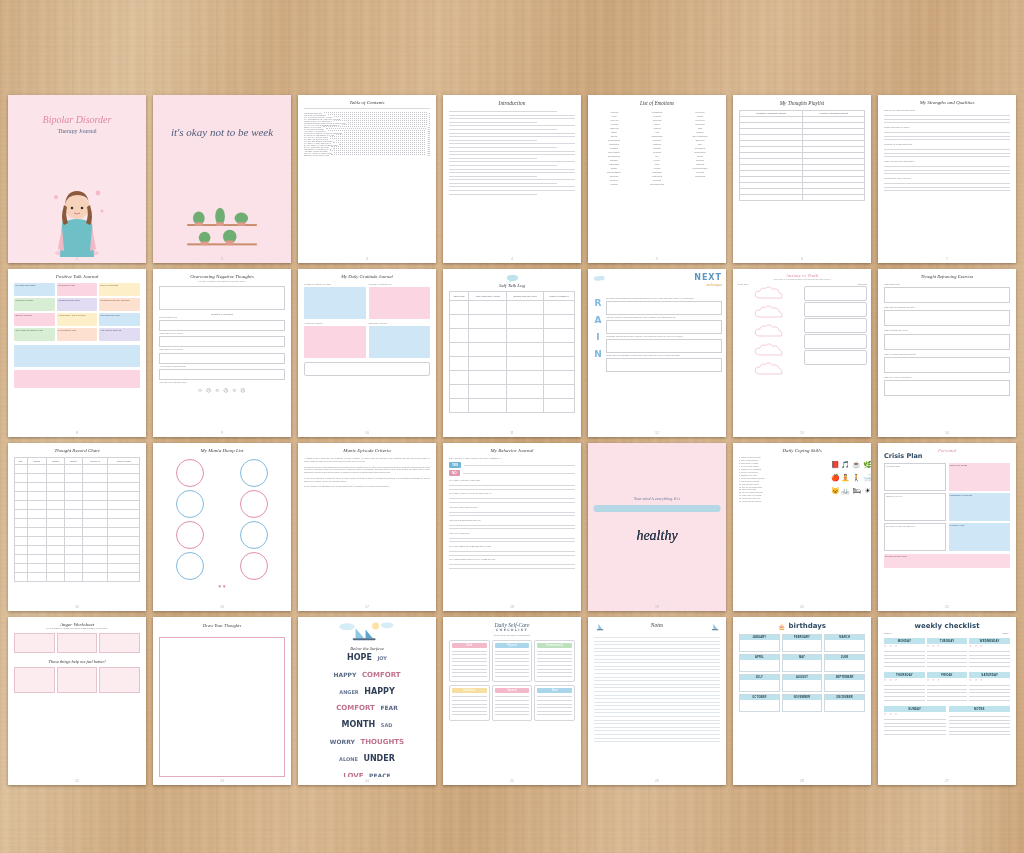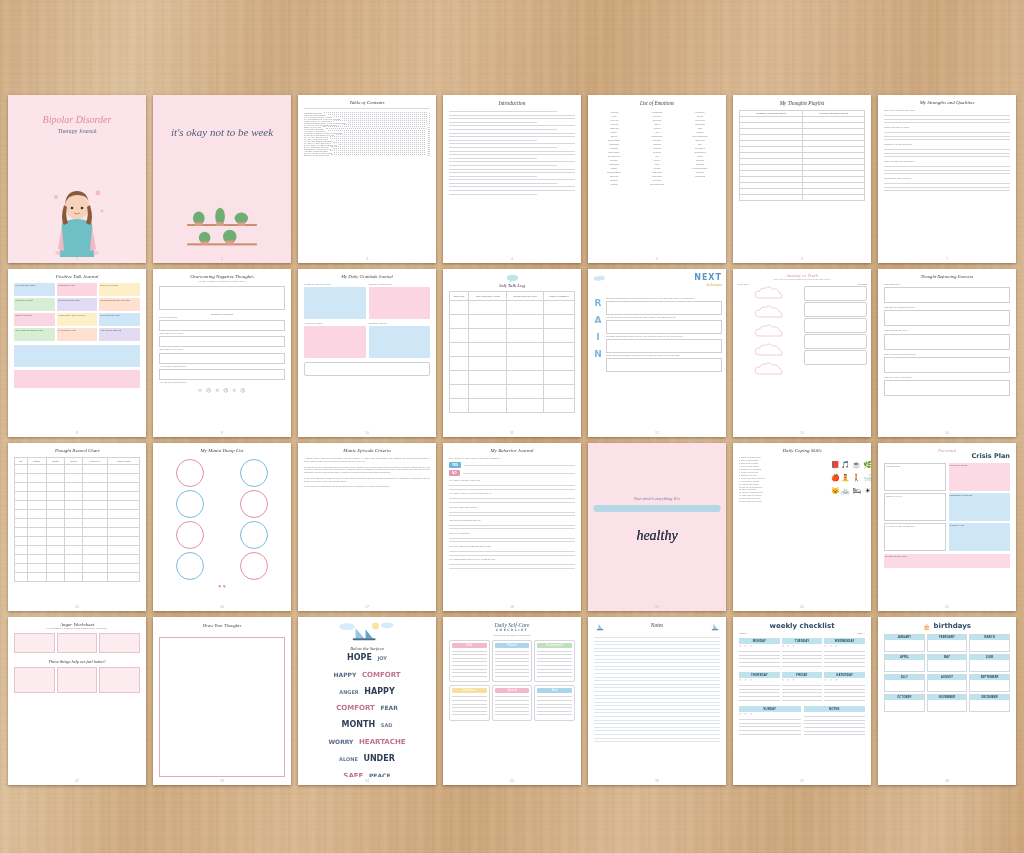--- a/index.html
+++ b/index.html
@@ -222,21 +222,21 @@
   .wc4 { font-size: 5px; color:#6a7a95;}
 
   .notesheet .ln { background:#dfe6ec; }
 
   .crisis-head {
     font-family:"Liberation Serif", serif; font-style: italic;
     font-size:5px; color:#d98fa8; text-align:center;
   }
   .crisis-head2 {
     font-family:"DejaVu Sans", sans-serif; font-weight:bold;
-    font-size:6.5px; color:#2f4b63; text-align:right; margin-top:-1px;
+    font-size:6.5px; color:#2f4b63; text-align:left; margin-top:-1px;
   }
 
   .emoji-row { font-size: 5px; letter-spacing: 1px; text-align:center; color:#7a7a85;}
   .icon-grid { display:grid; grid-template-columns: repeat(4,1fr); gap:2px; margin-top:3px;}
   .icon-cell { height: 11px; display:flex; align-items:center; justify-content:center; font-size:7px; }
 
   .yesno { display:flex; gap:3px; align-items:center; margin: 2px 0;}
   .yn-badge { background:#6fb6d8; color:#fff; font-size:3px; font-weight:bold; padding:1px 3px; border-radius:1px;}
   .yn-badge.no { background:#e498b0; }
 
@@ -1159,23 +1159,23 @@
           <path d="M48 24 L48 12 L58 24 Z" fill="#5fa6cd"></path>
           <rect x="30" y="24" width="32" height="3" rx="1.5" fill="#4b6b86"></rect>
         </svg>
         <div class="h-script" style="font-size:4.6px;margin-top:1px">Below the Surface</div>
         <div class="word-cloud">
           <div><span class="wc1">HOPE</span> <span class="wc4">JOY</span></div>
           <div><span class="wc2">HAPPY</span> <span class="wc3">COMFORT</span></div>
           <div><span class="wc4">ANGER</span> <span class="wc1">HAPPY</span></div>
           <div><span class="wc3">COMFORT</span> <span class="wc2">FEAR</span></div>
           <div><span class="wc1">MONTH</span> <span class="wc4">SAD</span></div>
-          <div><span class="wc2">WORRY</span> <span class="wc3">HEARTACHE</span></div>
+          <div><span class="wc2">WORRY</span> <span class="wc3">THOUGHTS</span></div>
           <div><span class="wc4">ALONE</span> <span class="wc1">UNDER</span></div>
-          <div><span class="wc3">SAFE</span> <span class="wc2">PEACE</span></div>
+          <div><span class="wc3">LOVE</span> <span class="wc2">PEACE</span></div>
 
         </div>
       </div>
       <div class="pg">24</div>
     </div>
 
     <div class="sheet">
       <div class="sheet-inner">
         <div class="h-script" style="font-size:5.6px;color:#3f5a72">Daily Self-Care</div>
         <div style="text-align:center;font-family:'DejaVu Sans',sans-serif;font-weight:bold;font-size:3.2px;color:#6b8296;letter-spacing:1.4px">CHECKLIST</div>
@@ -1304,20 +1304,68 @@
           <div class="ln" style="width:100%"></div>
             <div class="ln" style="width:100%"></div>
             <div class="ln" style="width:100%"></div>
         </div>
       </div>
       <div class="pg">26</div>
     </div>
 
     <div class="sheet">
       <div class="sheet-inner">
+        <div style="display:flex;align-items:center;justify-content:center;gap:3px">
+          <span style="font-size:6px">🎂</span>
+          <span class="bday-head">birthdays</span>
+        </div>
+        <div style="display:grid;grid-template-columns:1fr 1fr 1fr;gap:2px;margin-top:4px">
+          <div class="month-cell">
+              <div class="mm">JANUARY</div>
+            </div>
+          <div class="month-cell">
+              <div class="mm">FEBRUARY</div>
+            </div>
+          <div class="month-cell">
+              <div class="mm">MARCH</div>
+            </div>
+          <div class="month-cell">
+              <div class="mm">APRIL</div>
+            </div>
+          <div class="month-cell">
+              <div class="mm">MAY</div>
+            </div>
+          <div class="month-cell">
+              <div class="mm">JUNE</div>
+            </div>
+          <div class="month-cell">
+              <div class="mm">JULY</div>
+            </div>
+          <div class="month-cell">
+              <div class="mm">AUGUST</div>
+            </div>
+          <div class="month-cell">
+              <div class="mm">SEPTEMBER</div>
+            </div>
+          <div class="month-cell">
+              <div class="mm">OCTOBER</div>
+            </div>
+          <div class="month-cell">
+              <div class="mm">NOVEMBER</div>
+            </div>
+          <div class="month-cell">
+              <div class="mm">DECEMBER</div>
+            </div>
+        </div>
+      </div>
+      <div class="pg">28</div>
+    </div>
+
+    <div class="sheet">
+      <div class="sheet-inner">
         <div class="weekly-head">weekly checklist</div>
         <div style="display:flex;justify-content:space-between;margin-top:2px" class="tiny2">
           <span>MONTH :</span>
           <span>WEEK #</span>
         </div>
         <div class="threecol" style="margin-top:3px">
           <div>
               <div class="day-pill">MONDAY</div>
               <div class="xrow">✕ ✕ ✕</div>
               <div class="lines">
@@ -1407,64 +1455,16 @@
                 <div class="ln"></div>
                 <div class="ln"></div>
                 <div class="ln"></div>
               </div>
             </div>
         </div>
       </div>
       <div class="pg">27</div>
     </div>
 
-    <div class="sheet">
-      <div class="sheet-inner">
-        <div style="display:flex;align-items:center;justify-content:center;gap:3px">
-          <span style="font-size:6px">🎂</span>
-          <span class="bday-head">birthdays</span>
-        </div>
-        <div style="display:grid;grid-template-columns:1fr 1fr 1fr;gap:2px;margin-top:4px">
-          <div class="month-cell">
-              <div class="mm">JANUARY</div>
-            </div>
-          <div class="month-cell">
-              <div class="mm">FEBRUARY</div>
-            </div>
-          <div class="month-cell">
-              <div class="mm">MARCH</div>
-            </div>
-          <div class="month-cell">
-              <div class="mm">APRIL</div>
-            </div>
-          <div class="month-cell">
-              <div class="mm">MAY</div>
-            </div>
-          <div class="month-cell">
-              <div class="mm">JUNE</div>
-            </div>
-          <div class="month-cell">
-              <div class="mm">JULY</div>
-            </div>
-          <div class="month-cell">
-              <div class="mm">AUGUST</div>
-            </div>
-          <div class="month-cell">
-              <div class="mm">SEPTEMBER</div>
-            </div>
-          <div class="month-cell">
-              <div class="mm">OCTOBER</div>
-            </div>
-          <div class="month-cell">
-              <div class="mm">NOVEMBER</div>
-            </div>
-          <div class="month-cell">
-              <div class="mm">DECEMBER</div>
-            </div>
-        </div>
-      </div>
-      <div class="pg">28</div>
-    </div>
-
   </div>
 
 
 </div>
 
 </body></html>

